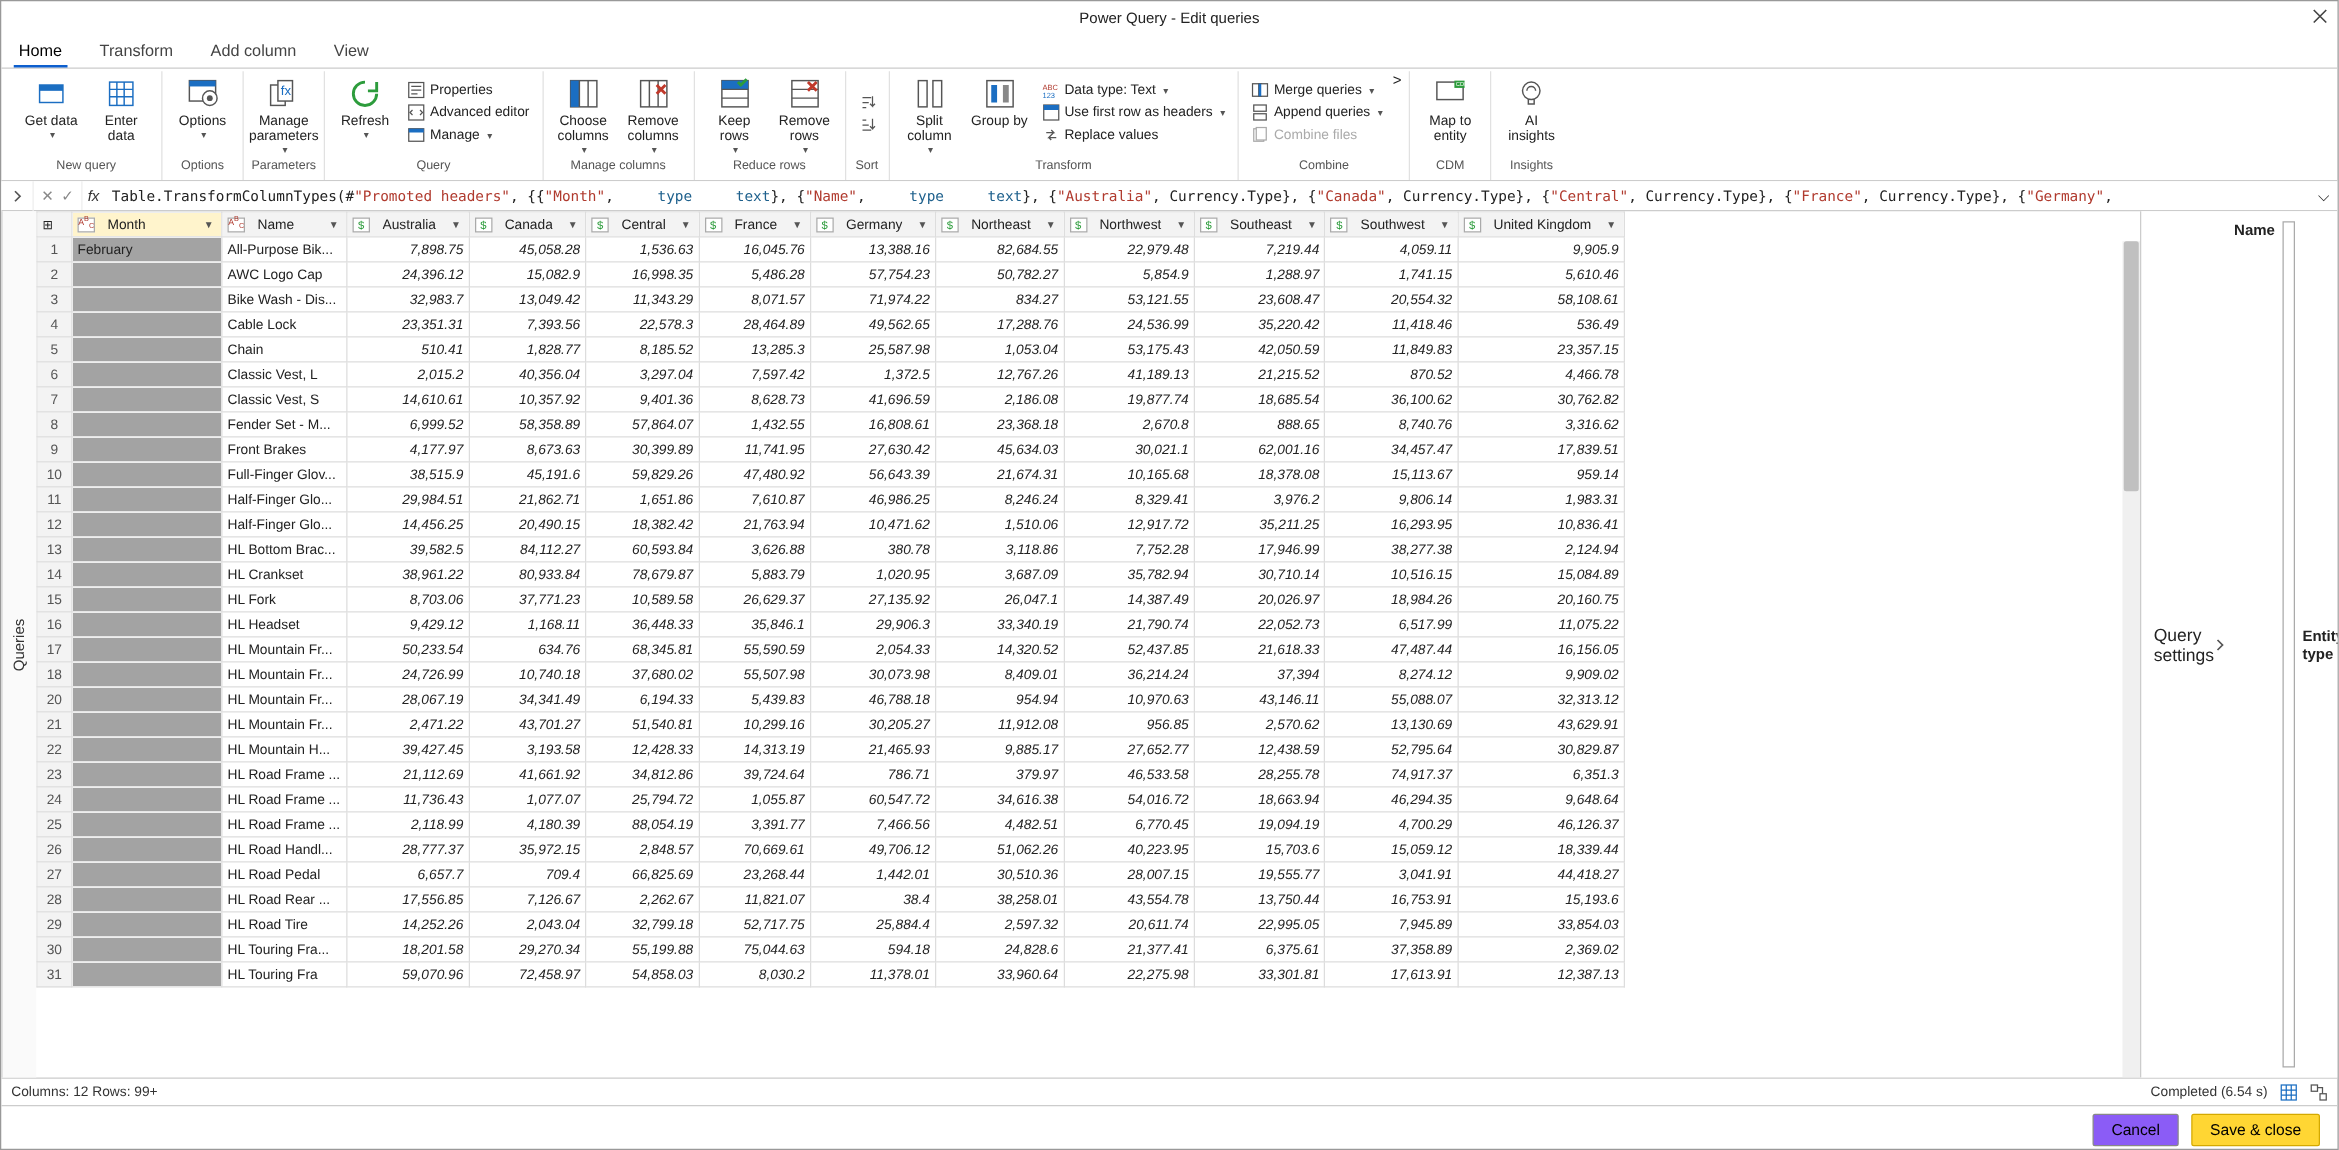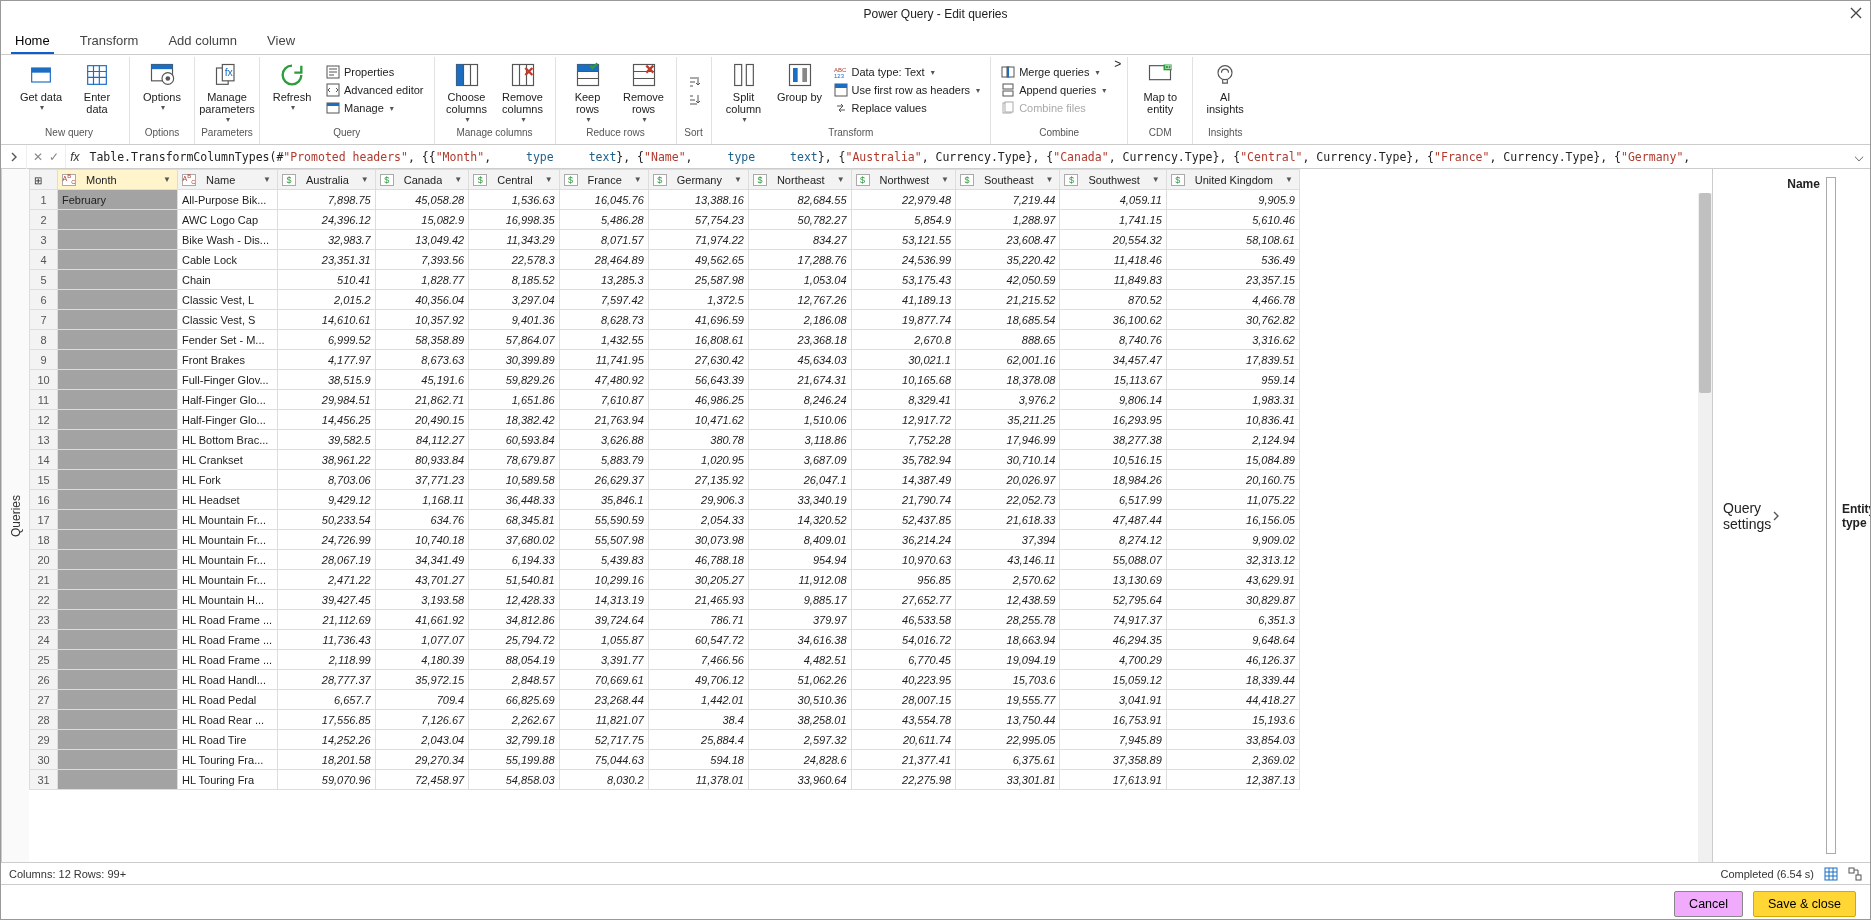--- a/index.html
+++ b/index.html
@@ -55,21 +55,21 @@
   .rightpanel input { width: 100%; padding: 3px 4px; border: 1px solid #aaa; font-size: 12px; }
   .rightpanel .lbl { font-weight: bold; font-size: 12px; }
   .stepslist { border: 2px solid #d93a2b; border-radius: 2px; margin-top: 2px; }
   .step { display: flex; align-items: center; justify-content: space-between; padding: 2px 4px; cursor: pointer; font-size: 11.5px; }
   .step.active { background: #e5e5e5; }
   .step .gear { font-size: 11px; color: #666; }
   .step .x { font-size: 10px; color: #666; margin-right: 4px; }
   .statusbar { height: 22px; border-top: 1px solid #ccc; display: flex; align-items: center; justify-content: space-between; padding: 0 8px; font-size: 11px; color: #333; }
   .statusbar .right { display: flex; align-items: center; gap: 10px; }
   .footbar { height: 38px; display: flex; align-items: center; justify-content: flex-end; gap: 10px; padding: 0 14px; border-top: 1px solid #ccc; }
-  .btn { padding: 5px 14px; border: 1px solid #888; background: #f0abfc; cursor: pointer; font-size: 12.5px; border-radius: 2px; }
+  .btn { padding: 5px 14px; border: 1px solid #888; background: #8b5cf6; cursor: pointer; font-size: 12.5px; border-radius: 2px; }
   .btn.primary { background: #ffd633; border-color: #d4a900; }
   .vscroll { position: absolute; right: 0; top: 24px; bottom: 0; width: 14px; background: #f0f0f0; }
   .vscroll .thumb { position: absolute; left: 1px; right: 1px; top: 0; height: 200px; background: #c0c0c0; border-radius: 2px; }
 </style>
 </head>
 <body>
 
 <div class="titlebar">
   <span class="title">Power Query - Edit queries</span>
   <span class="close">

